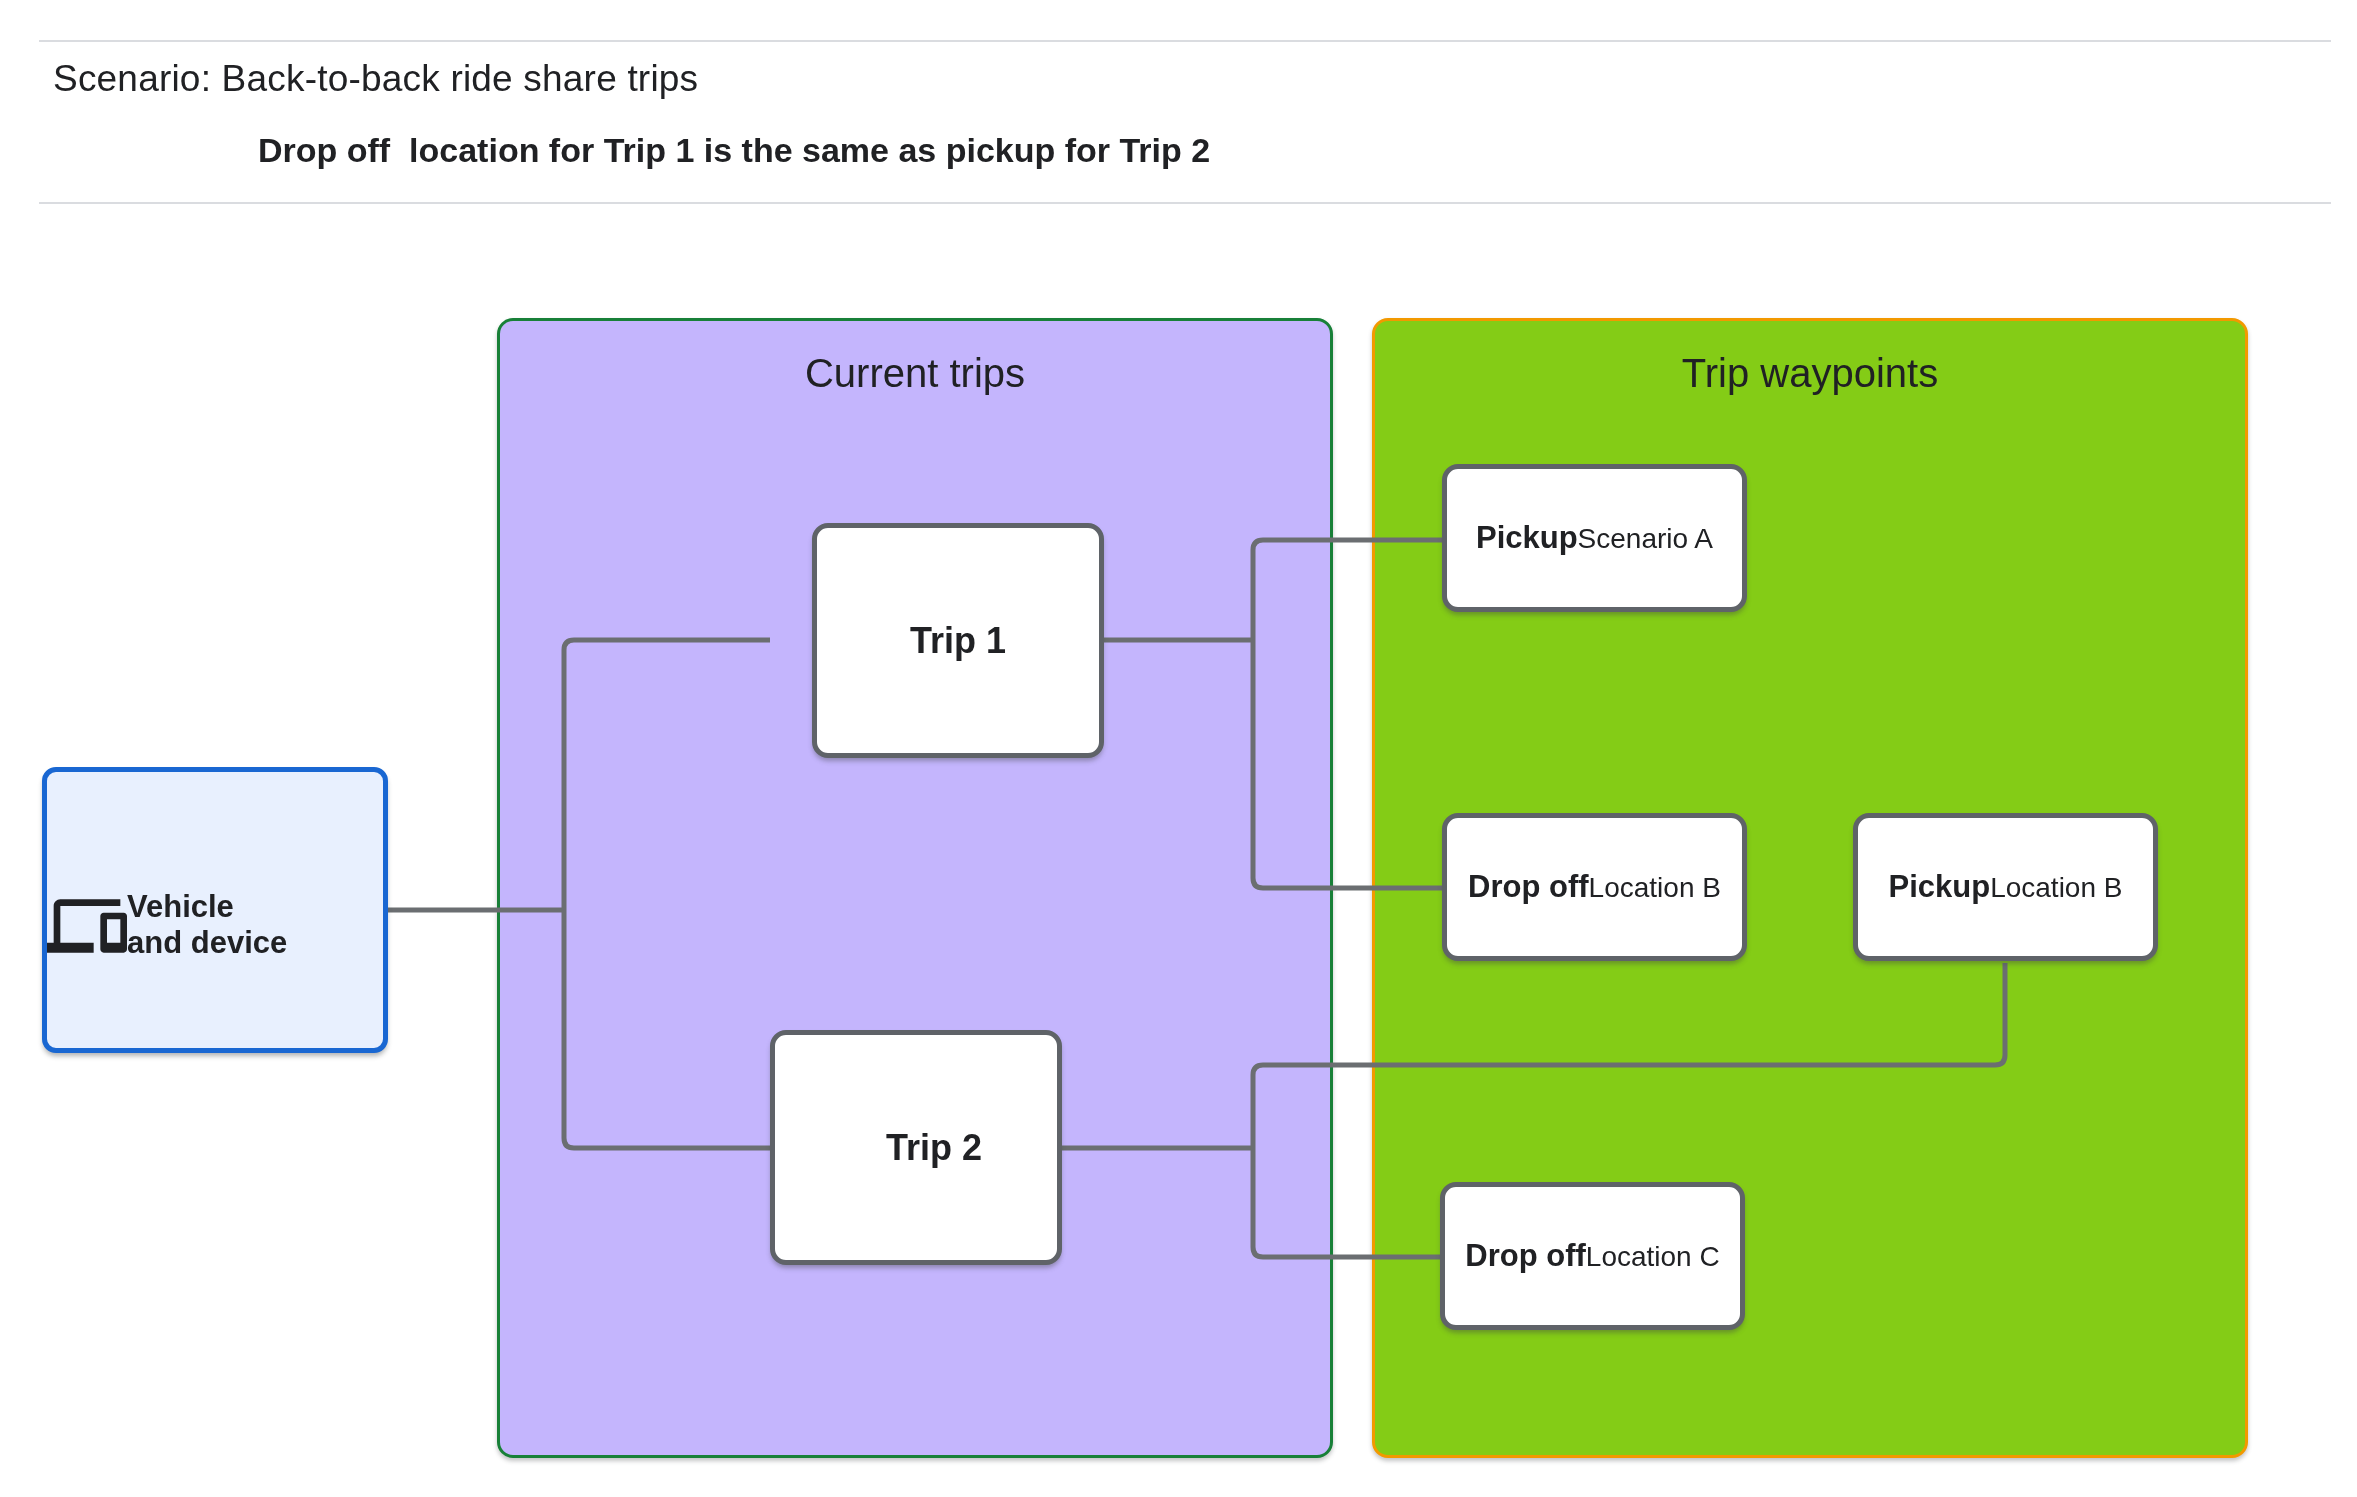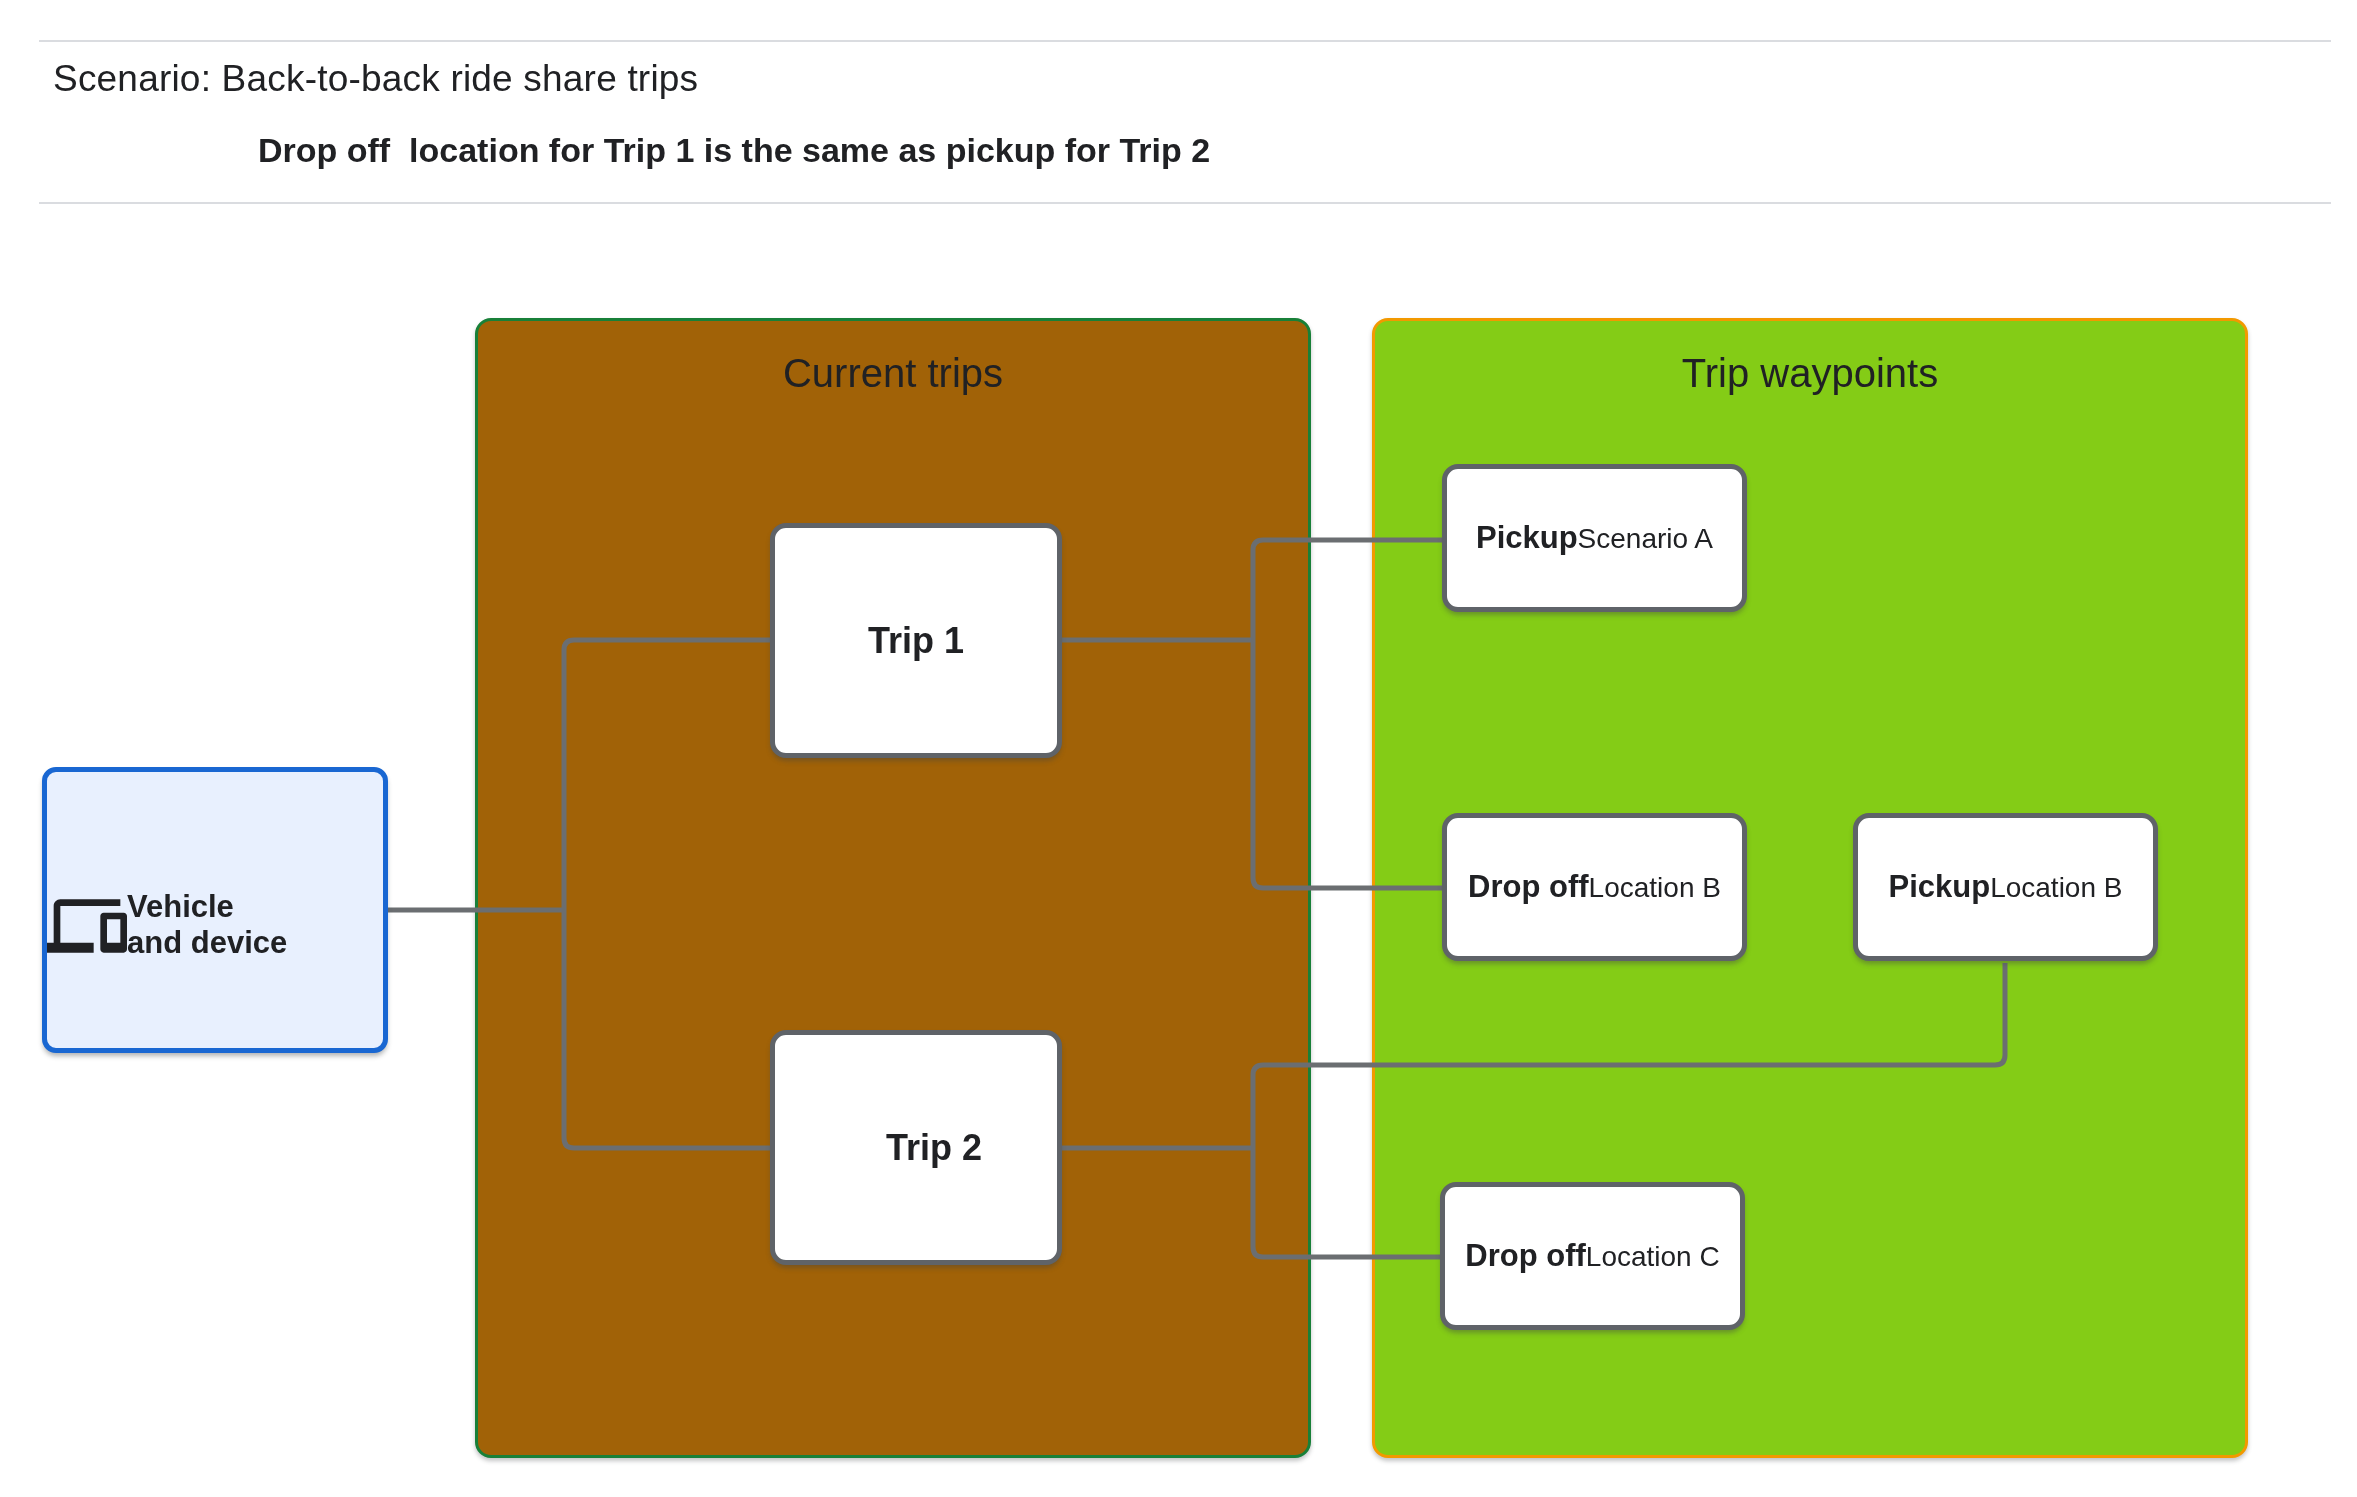--- a/index.html
+++ b/index.html
@@ -26,22 +26,22 @@
     position:absolute;left:258px;top:131px;
     font-size:34px;font-weight:700;
     white-space:pre;
   }
   .group-panel{
     position:absolute;top:318px;height:1140px;
     border-radius:16px;box-sizing:border-box;
     box-shadow:0 3px 4px rgba(60,64,67,.30);
   }
   #group-current-trips{
-    left:475px;width:836px;
-    background:#a16207;border:3px solid #188038;
+    left:497px;width:836px;
+    background:#c4b5fd;border:3px solid #188038;
   }
   #group-trip-waypoints{
     left:1372px;width:876px;
     background:#84cc16;border:3px solid #F29900;
   }
   .group-title{
     position:absolute;top:30px;left:0;width:100%;
     text-align:center;font-size:40px;font-weight:400;
     color:#202124;
   }
@@ -59,21 +59,21 @@
   }
   #vehicle-node .icon-wrap{margin-top:36px;}
   #vehicle-node .vehicle-label{
     margin-top:30px;
     font-size:31px;font-weight:700;line-height:1.17;
     text-align:left;white-space:pre-line;
   }
   .trip-node{
     left:770px;width:292px;height:235px;
   }
-  #trip-1-node{top:523px;}
+  #trip-1-node{top:523px;margin-left:42px;}
   #trip-2-node{top:1030px;padding-left:36px;}
   .trip-label{font-size:36px;font-weight:700;}
   .waypoint-node{width:305px;height:148px;}
   #waypoint-pickup-a{left:1442px;top:464px;}
   #waypoint-dropoff-b{left:1442px;top:813px;}
   #waypoint-pickup-b{left:1853px;top:813px;}
   #waypoint-dropoff-c{left:1440px;top:1182px;}
   .waypoint-title{font-size:31px;font-weight:700;line-height:1.25;}
   .waypoint-subtitle{font-size:28px;font-weight:400;line-height:1.25;}
 </style>

